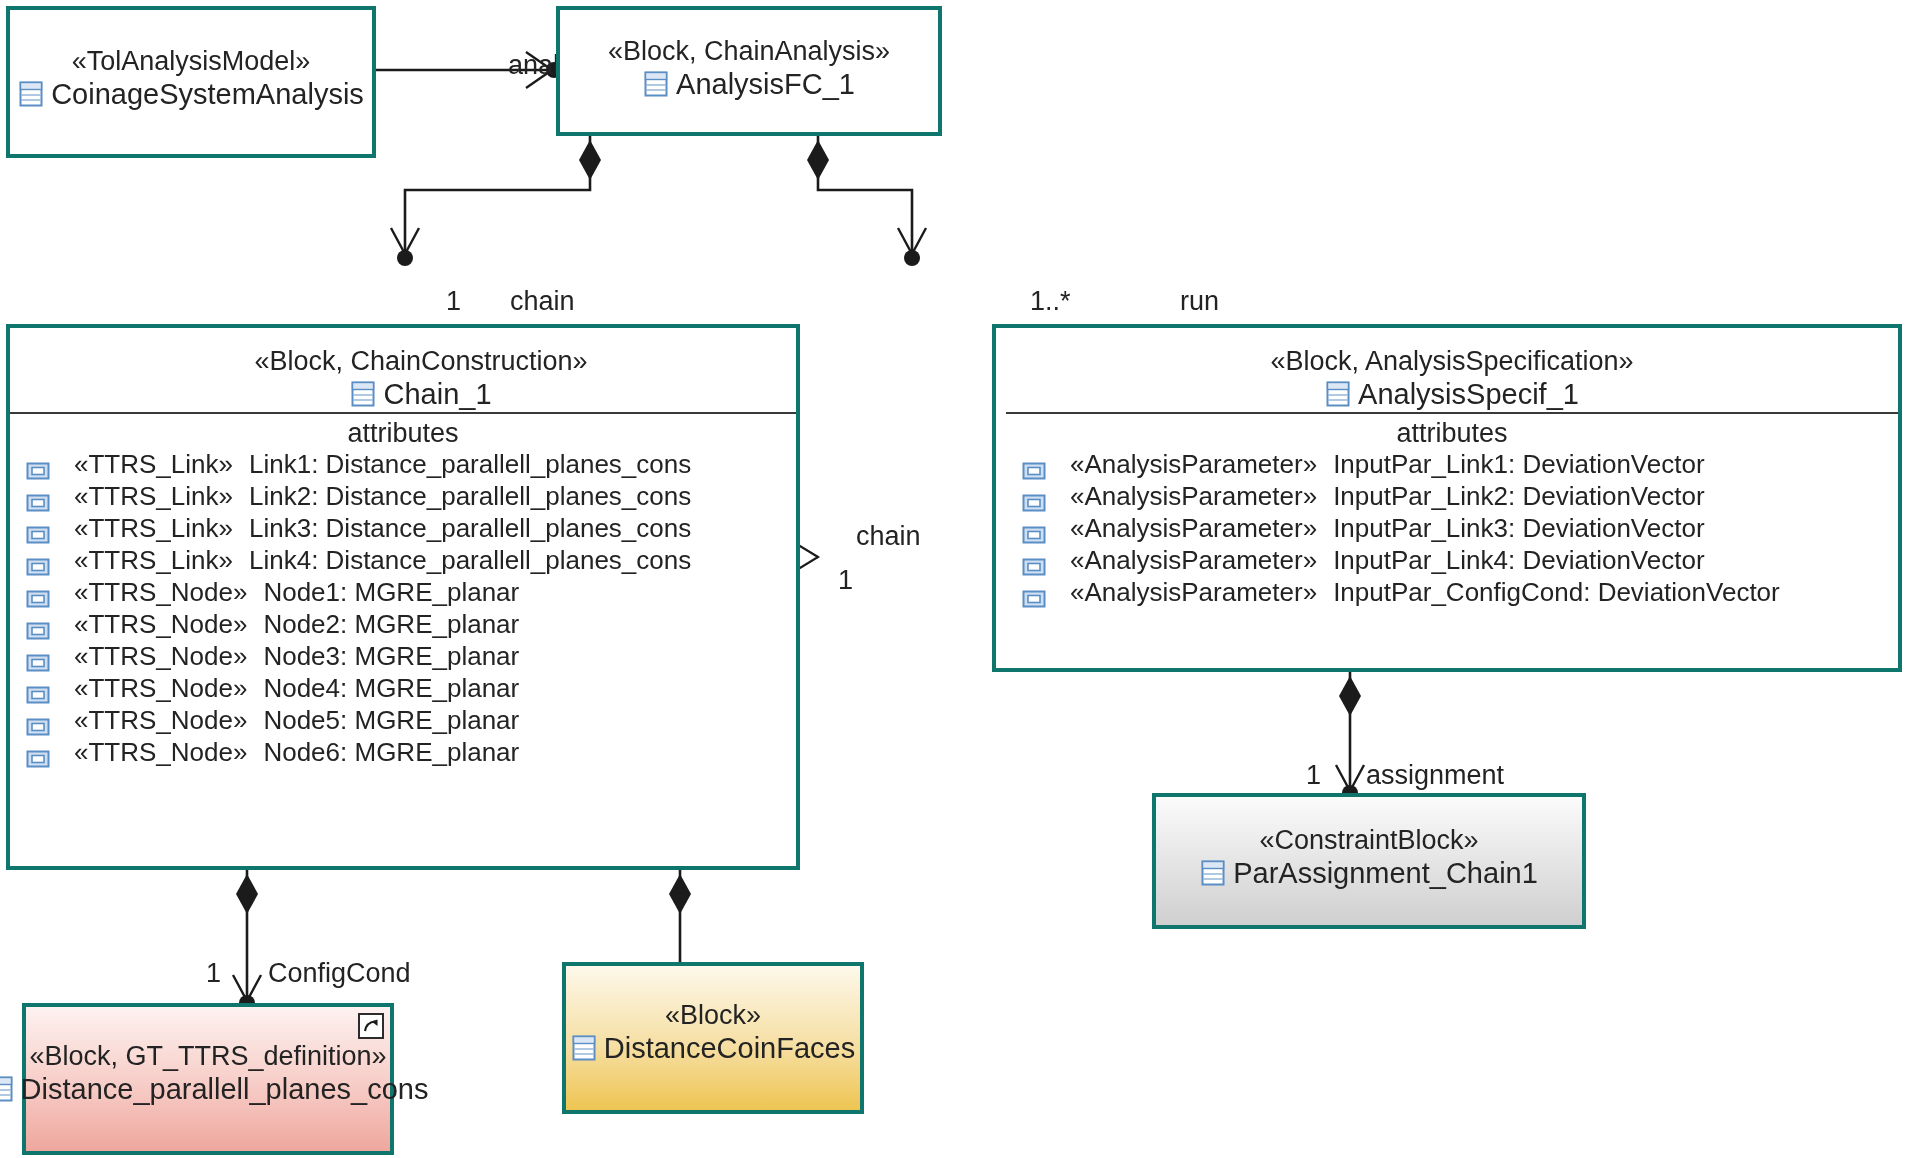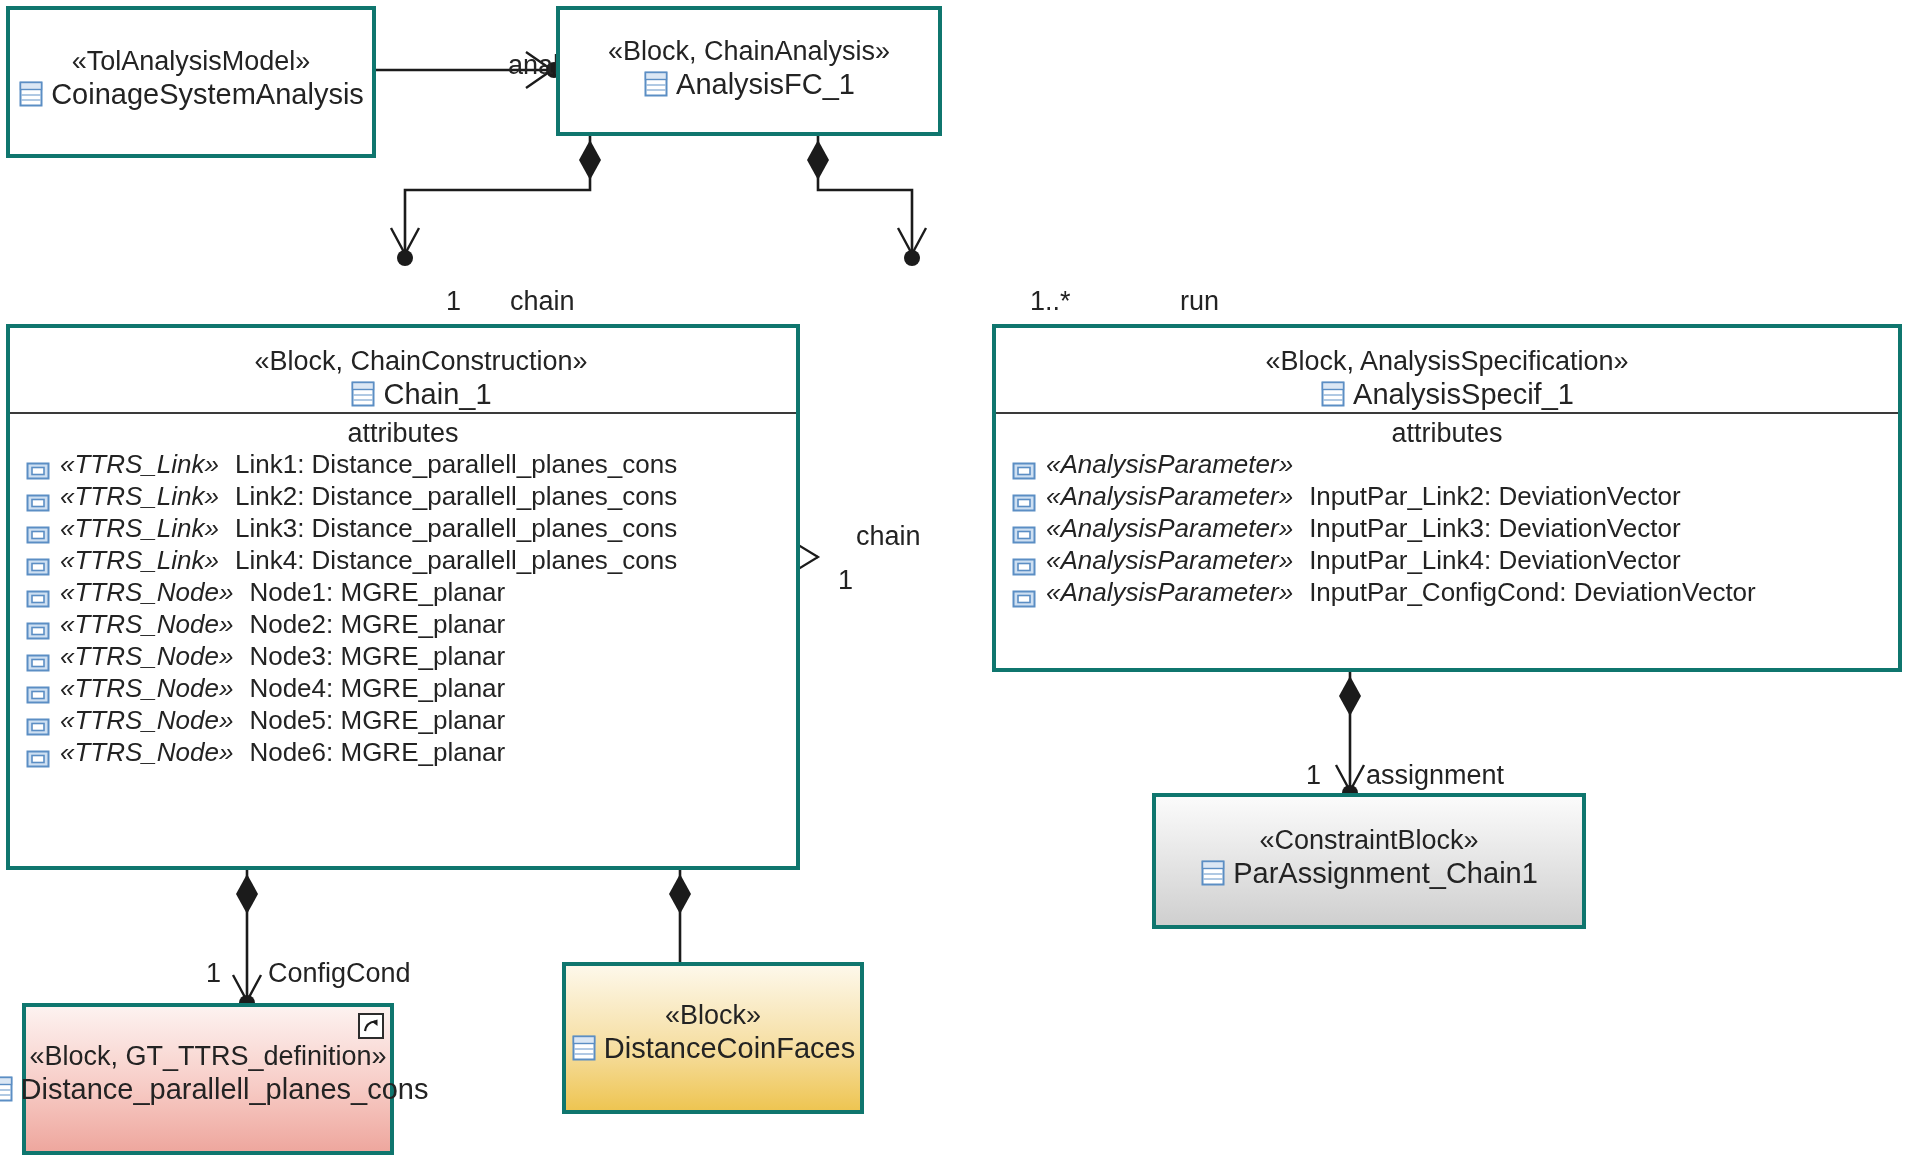--- a/index.html
+++ b/index.html
@@ -85,22 +85,21 @@
     align-items: center;
     font-size: 26px;
     color: #232323;
     line-height: 32px;
     height: 32px;
     white-space: nowrap;
     padding-left: 16px;
   }
   .attr-row .st {
     color: #232323;
-    margin-left: 10px;
-    font-style: italic;
+    margin-left: 24px;
   }
   .attr-row .nm {
     margin-left: 16px;
   }
 
   
   .icon-block {
     display: inline-block;
     width: 26px;
     height: 28px;
@@ -374,21 +373,21 @@
             <rect x="1.5" y="1.5" width="21" height="15" fill="#cfe0f2" stroke="#5b8ec4" stroke-width="2"></rect>
             <rect x="6" y="5.5" width="12" height="7" fill="#ffffff" stroke="#5b8ec4" stroke-width="1.6"></rect>
           </svg>
         </span>
         <span class="st">«TTRS_Node»</span>
         <span class="nm">Node6: MGRE_planar</span>
       </div>
     </div>
   </div>
 
-  <div class="block" style="left:992px; top:324px; width:910px; height:348px;">
+  <div class="block" style="left:992px; top:324px; width:910px; height:348px;padding-left:10px;">
     <div class="hdr" style="padding-top:18px; height:84px; box-sizing:border-box;">
       <div class="stereo">«Block, AnalysisSpecification»</div>
       <div class="namerow">
         <span class="icon-block">
           <svg width="26" height="28" viewBox="0 0 26 28">
             <rect x="2.5" y="2.5" width="21" height="23" fill="#ffffff" stroke="#5b8ec4" stroke-width="2"></rect>
             <rect x="2.5" y="2.5" width="21" height="7" fill="#dbe7f4" stroke="#5b8ec4" stroke-width="1.4"></rect>
             <line x1="3" y1="15" x2="23" y2="15" stroke="#9dbcdd" stroke-width="1.6"></line>
             <line x1="3" y1="20" x2="23" y2="20" stroke="#9dbcdd" stroke-width="1.6"></line>
           </svg>
@@ -400,20 +399,21 @@
     <div class="compartment-title">attributes</div>
     <div class="attrs">
       <div class="attr-row">
         <span class="icon-prop">
           <svg width="24" height="18" viewBox="0 0 24 18">
             <rect x="1.5" y="1.5" width="21" height="15" fill="#cfe0f2" stroke="#5b8ec4" stroke-width="2"></rect>
             <rect x="6" y="5.5" width="12" height="7" fill="#ffffff" stroke="#5b8ec4" stroke-width="1.6"></rect>
           </svg>
         </span>
         <span class="st">«AnalysisParameter»</span>
+        <span class="nm">InputPar_Link1: DeviationVector</span>
       </div>
       <div class="attr-row">
         <span class="icon-prop">
           <svg width="24" height="18" viewBox="0 0 24 18">
             <rect x="1.5" y="1.5" width="21" height="15" fill="#cfe0f2" stroke="#5b8ec4" stroke-width="2"></rect>
             <rect x="6" y="5.5" width="12" height="7" fill="#ffffff" stroke="#5b8ec4" stroke-width="1.6"></rect>
           </svg>
         </span>
         <span class="st">«AnalysisParameter»</span>
         <span class="nm">InputPar_Link2: DeviationVector</span>

